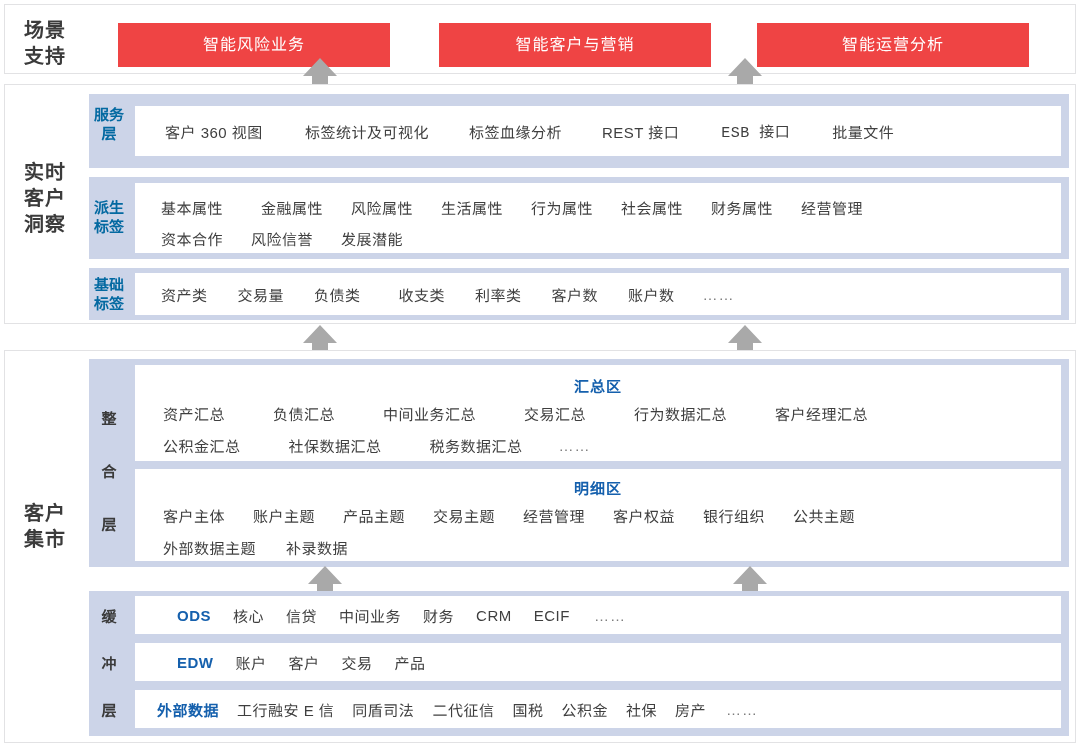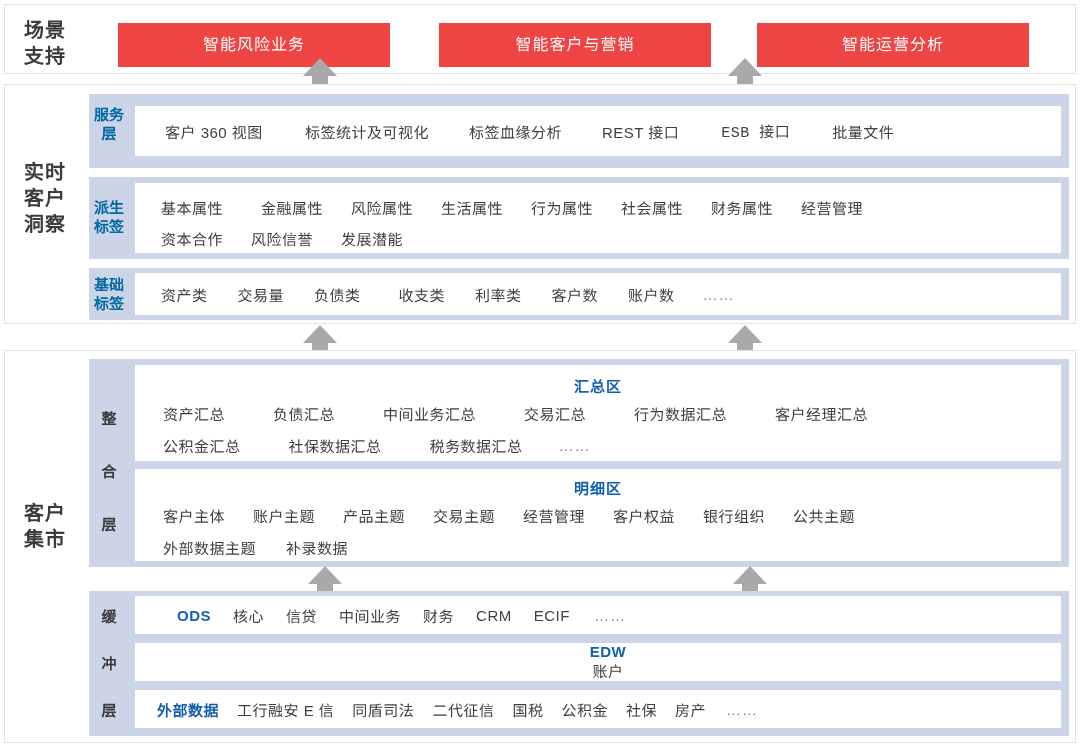--- a/index.html
+++ b/index.html
@@ -299,21 +299,21 @@
           <span class="chip" style="margin-right:22px;">信贷</span>
           <span class="chip" style="margin-right:22px;">中间业务</span>
           <span class="chip" style="margin-right:22px;">财务</span>
           <span class="chip" style="margin-right:22px;">CRM</span>
           <span class="chip" style="margin-right:24px;">ECIF</span>
           <span class="chip ellipsis">……</span>
         </div>
       </div>
 
       <div class="white-box" style="left:46px; top:52px; width:926px; height:38px;">
-        <div class="chip-row" style="height:38px; padding-left:42px;flex-direction:column;">
+        <div class="chip-row" style="height:38px; padding-left:42px;">
           <span class="chip accent" style="margin-right:22px;">EDW</span>
           <span class="chip" style="margin-right:22px;">账户</span>
           <span class="chip" style="margin-right:22px;">客户</span>
           <span class="chip" style="margin-right:22px;">交易</span>
           <span class="chip">产品</span>
         </div>
       </div>
 
       <div class="white-box" style="left:46px; top:99px; width:926px; height:38px;">
         <div class="chip-row" style="height:38px; padding-left:22px;">

